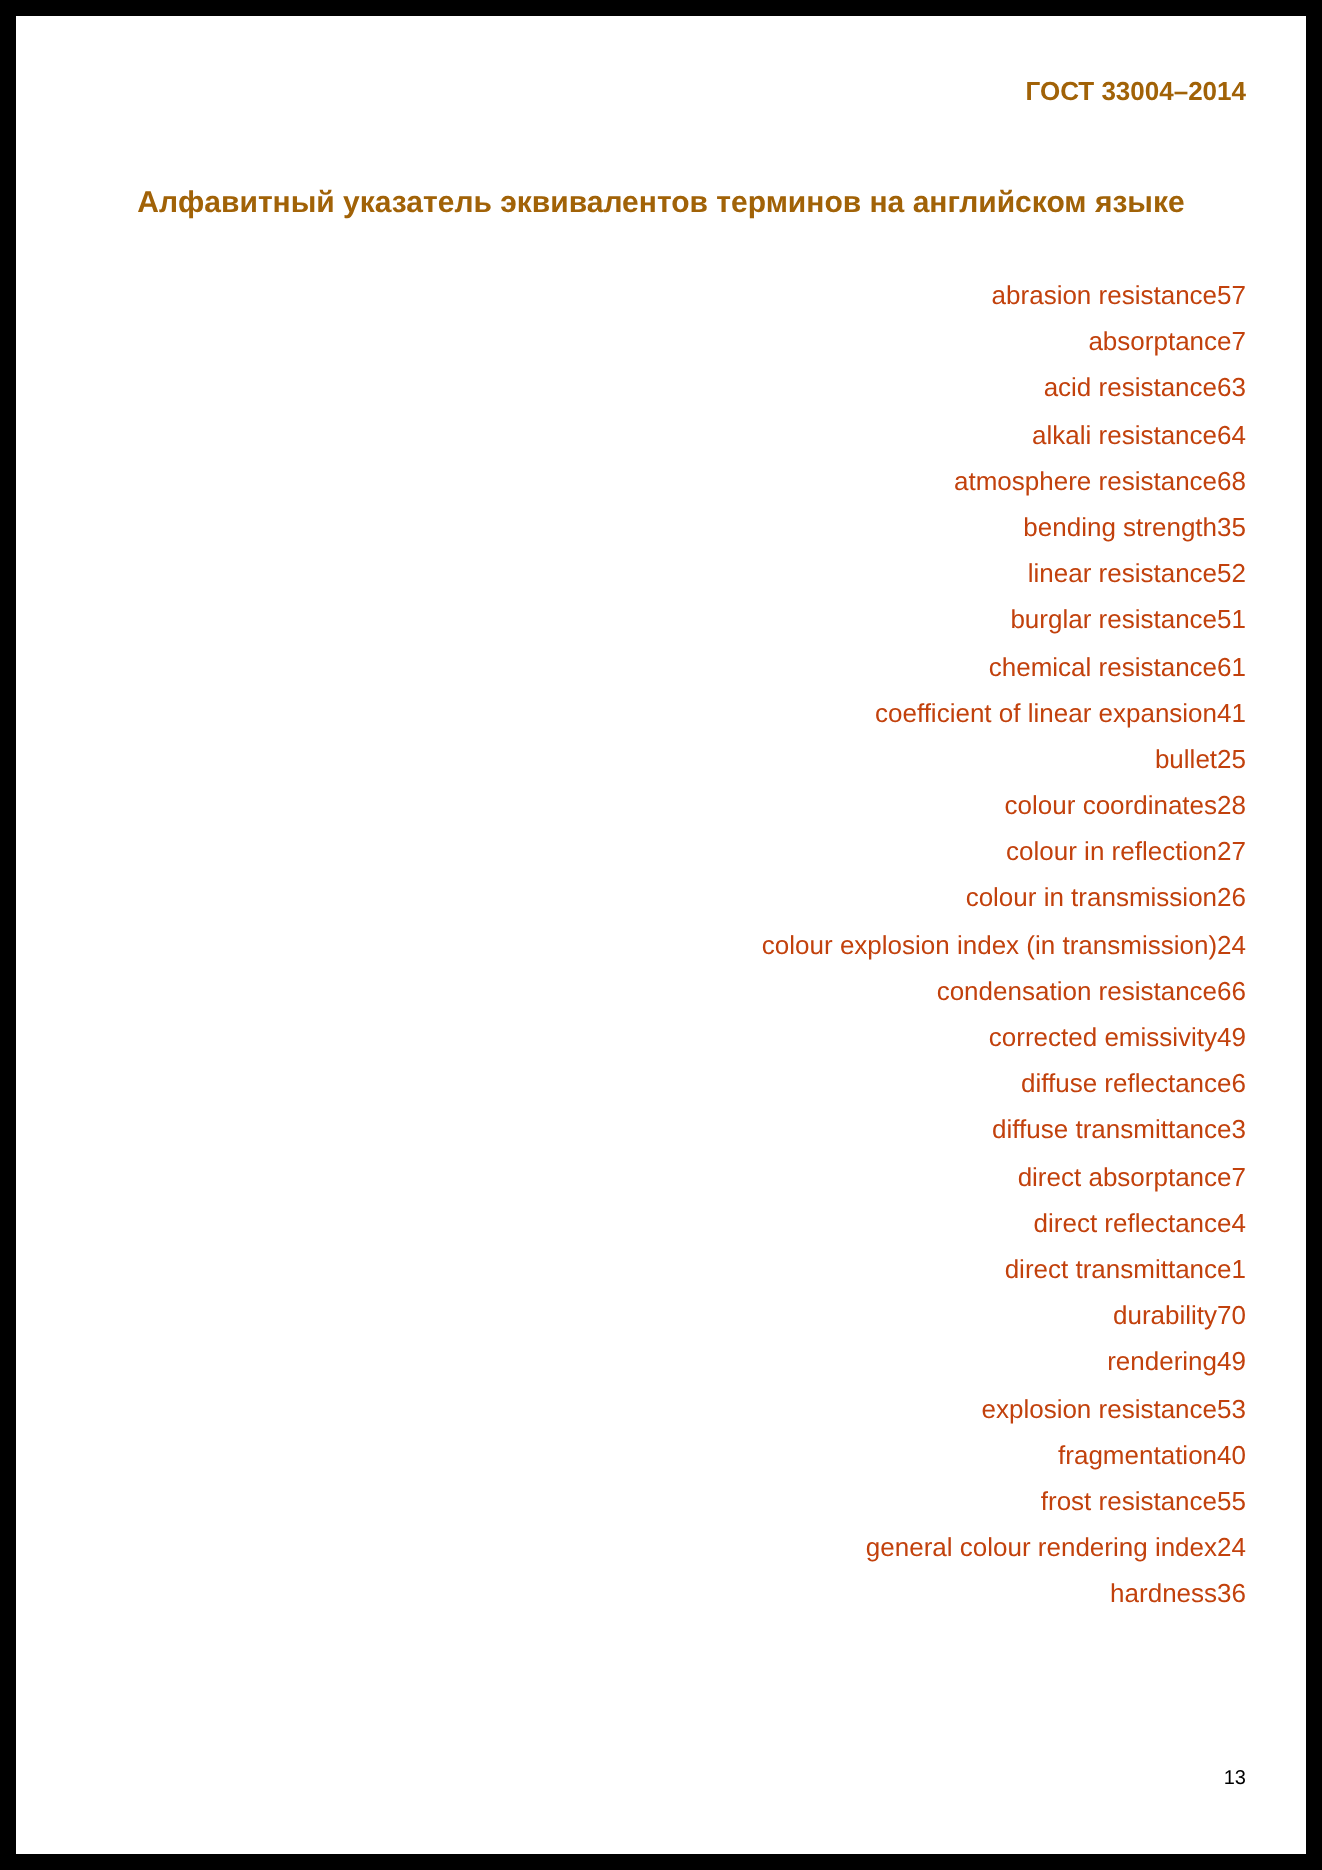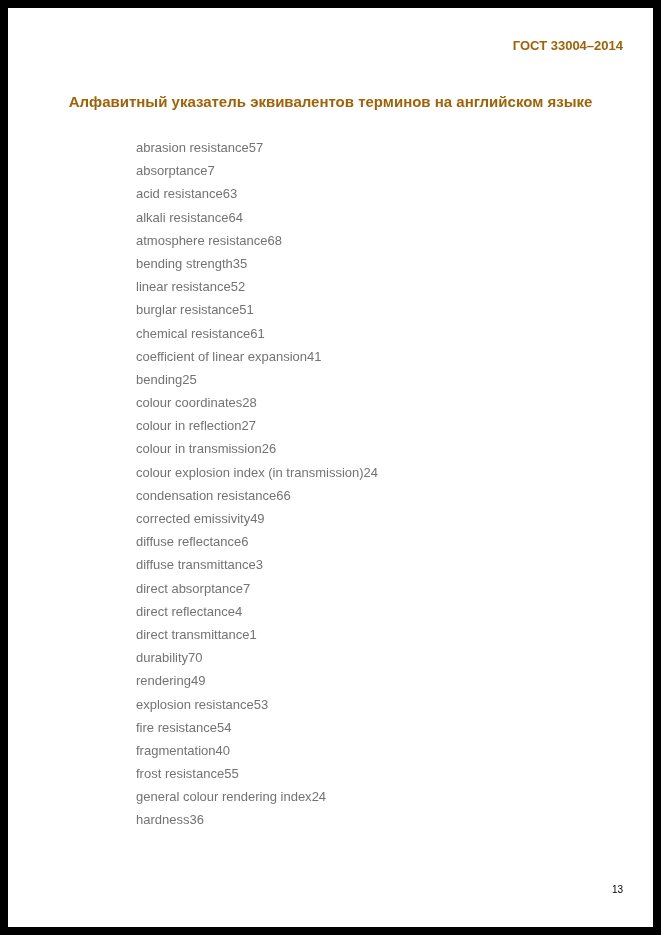--- a/index.html
+++ b/index.html
@@ -40,26 +40,25 @@
     margin-top: 40px;
     padding: 0 40px;
   }
   .index-list {
     margin-top: 30px;
     padding-left: 110px;
     padding-right: 30px;
   }
   .index-row {
     display: flex;
-    justify-content: flex-start;
+    justify-content: flex-end;
     align-items: baseline;
     height: 23.2px;
     font-size: 13px;
-    color: #737373;
-    margin-left: 18px;
+    color: #c2410c;
   }
   .index-term {
     white-space: nowrap;
   }
   .index-num {
     white-space: nowrap;
     text-align: right;
   }
   .page-number {
     position: absolute;
@@ -113,21 +112,21 @@
       </div>
       <div class="index-row">
         <span class="index-term">chemical resistance</span>
         <span class="index-num">61</span>
       </div>
       <div class="index-row">
         <span class="index-term">coefficient of linear expansion</span>
         <span class="index-num">41</span>
       </div>
       <div class="index-row">
-        <span class="index-term">bending</span>
+        <span class="index-term">bullet</span>
         <span class="index-num">25</span>
       </div>
       <div class="index-row">
         <span class="index-term">colour coordinates</span>
         <span class="index-num">28</span>
       </div>
       <div class="index-row">
         <span class="index-term">colour in reflection</span>
         <span class="index-num">27</span>
       </div>
@@ -173,24 +172,20 @@
       </div>
       <div class="index-row">
         <span class="index-term">rendering</span>
         <span class="index-num">49</span>
       </div>
       <div class="index-row">
         <span class="index-term">explosion resistance</span>
         <span class="index-num">53</span>
       </div>
       <div class="index-row">
-        <span class="index-term">fire resistance</span>
-        <span class="index-num">54</span>
-      </div>
-      <div class="index-row">
         <span class="index-term">fragmentation</span>
         <span class="index-num">40</span>
       </div>
       <div class="index-row">
         <span class="index-term">frost resistance</span>
         <span class="index-num">55</span>
       </div>
       <div class="index-row">
         <span class="index-term">general colour rendering index</span>
         <span class="index-num">24</span>

